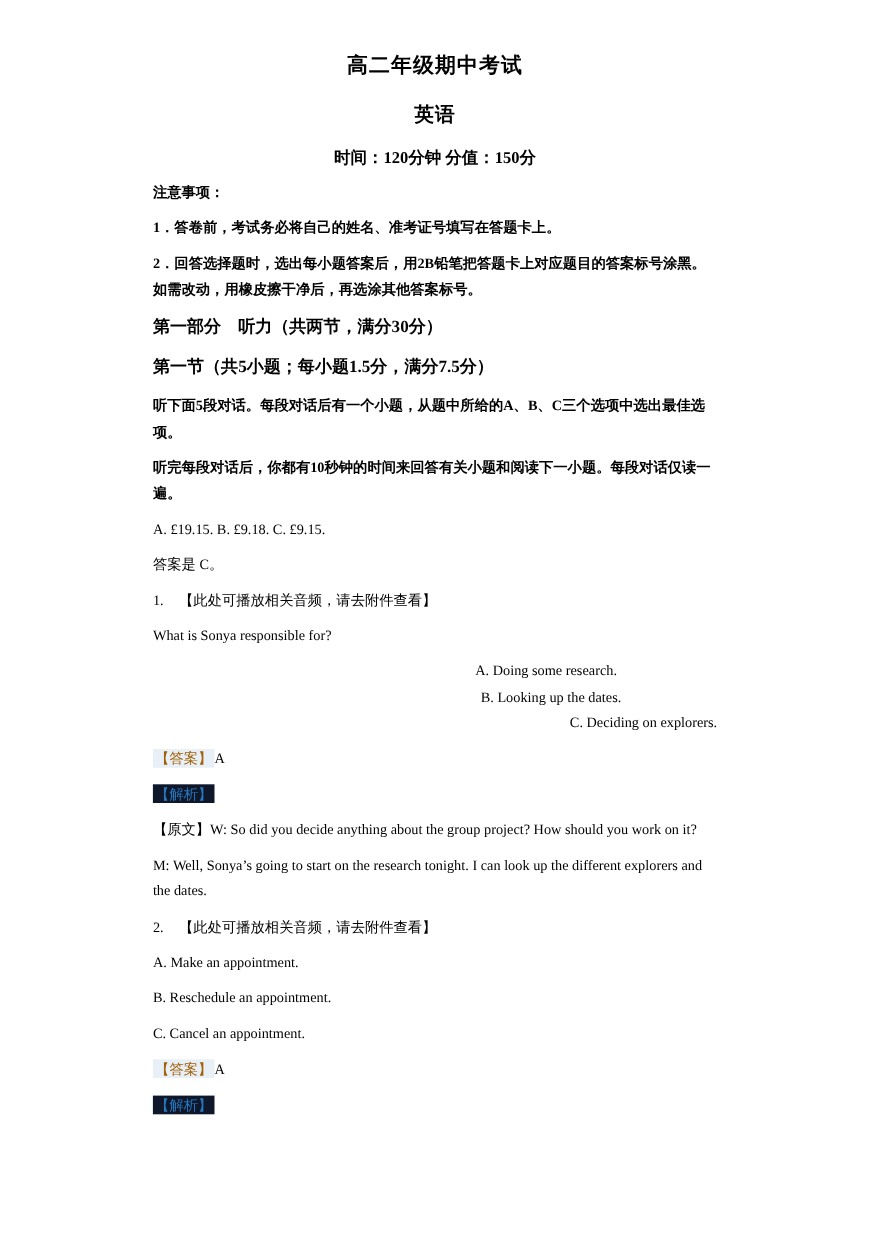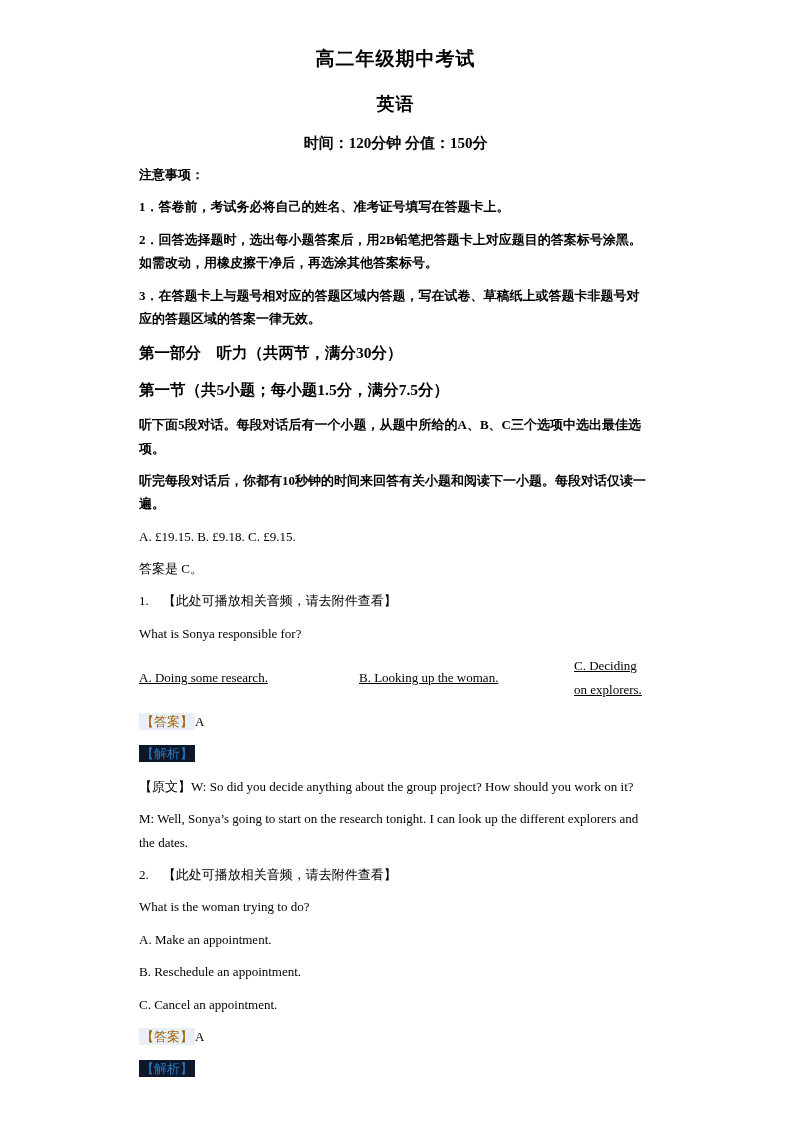--- a/index.html
+++ b/index.html
@@ -43,23 +43,22 @@
     font-size: 13px;
     line-height: 1.8;
   }
   .bold { font-weight: bold; }
   .section-header {
     font-weight: bold;
     font-size: 15.5px;
   }
   .options-row {
     display: flex;
-    flex-direction: row;
-    align-items: center;
-    text-decoration: underline;
+    flex-direction: column;
+    align-items: flex-end;
   }
   .options-row .opt-a { width: 220px; flex: none; }
   .options-row .opt-b { width: 215px; flex: none; }
   .options-row .opt-c { flex: 1; }
   .answer-label {
     color: #a16207;
     background: #e9eff6;
     padding: 1px 2px;
   }
   .analysis-label {
@@ -75,53 +74,51 @@
 
 <div class="page">
 
   <h1 class="doc-title">高二年级期中考试</h1>
   <h2 class="doc-subject">英语</h2>
   <div class="doc-meta">时间：120分钟 分值：150分</div>
 
   <p class="bold">注意事项：</p>
   <p class="bold">1．答卷前，考试务必将自己的姓名、准考证号填写在答题卡上。</p>
   <p class="bold">2．回答选择题时，选出每小题答案后，用2B铅笔把答题卡上对应题目的答案标号涂黑。如需改动，用橡皮擦干净后，再选涂其他答案标号。</p>
-  <p class="bold">3．在答题卡上与题号相对应的答题区域内答题，写在试卷、草稿纸上或答题卡非题号对应的答题区域的答案一律无效。</p>
 
   <p class="section-header">第一部分　听力（共两节，满分30分）</p>
   <p class="section-header">第一节（共5小题；每小题1.5分，满分7.5分）</p>
 
   <p class="bold">听下面5段对话。每段对话后有一个小题，从题中所给的A、B、C三个选项中选出最佳选项。</p>
   <p class="bold">听完每段对话后，你都有10秒钟的时间来回答有关小题和阅读下一小题。每段对话仅读一遍。</p>
 
   <p>A. £19.15. B. £9.18. C. £9.15.</p>
   <p>答案是 C。</p>
 
   <p>
     <span class="q-number">1.</span><span class="audio-note">【此处可播放相关音频，请去附件查看】</span>
   </p>
   <p>What is Sonya responsible for?</p>
   <p class="options-row">
     <span class="opt-a">A. Doing some research.</span>
-    <span class="opt-b">B. Looking up the woman.</span>
+    <span class="opt-b">B. Looking up the dates.</span>
     <span class="opt-c">C. Deciding on explorers.</span>
   </p>
   <p>
     <span class="answer-label">【答案】</span><span>A</span>
   </p>
   <p>
     <span class="analysis-label">【解析】</span>
   </p>
   <p>【原文】W: So did you decide anything about the group project? How should you work on it?</p>
   <p>M: Well, Sonya’s going to start on the research tonight. I can look up the different explorers and the dates.</p>
 
   <p>
     <span class="q-number">2.</span><span class="audio-note">【此处可播放相关音频，请去附件查看】</span>
   </p>
-  <p>What is the woman trying to do?</p>
   <p>A. Make an appointment.</p>
   <p>B. Reschedule an appointment.</p>
   <p>C. Cancel an appointment.</p>
   <p>
     <span class="answer-label">【答案】</span><span>A</span>
   </p>
   <p>
     <span class="analysis-label">【解析】</span>
   </p>
 

